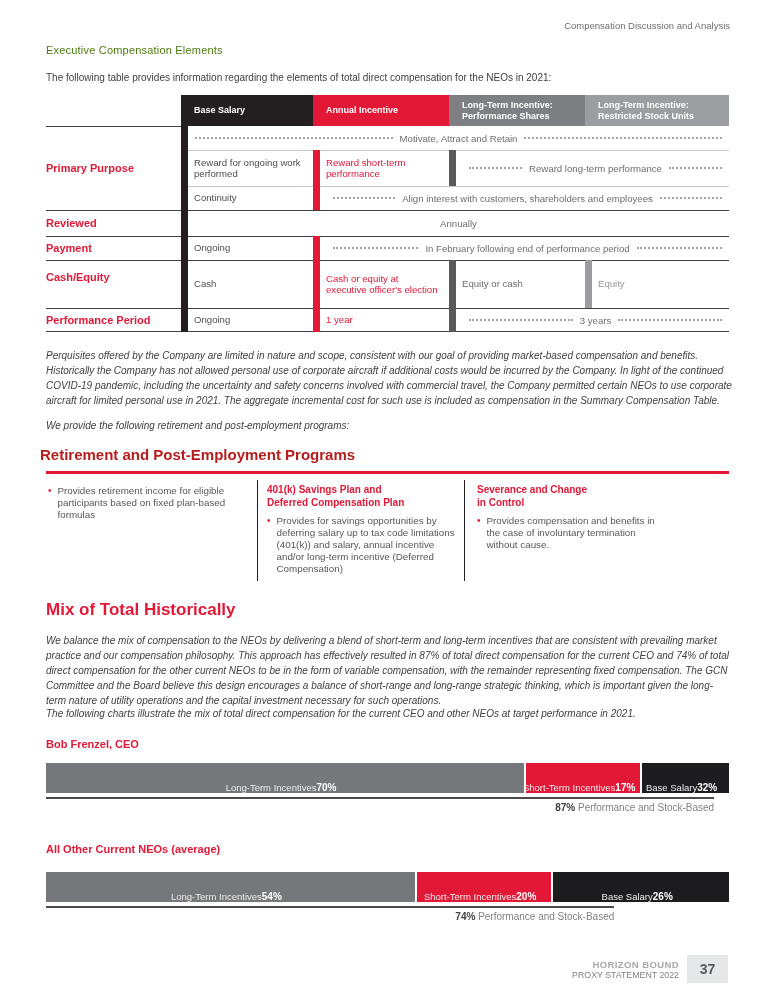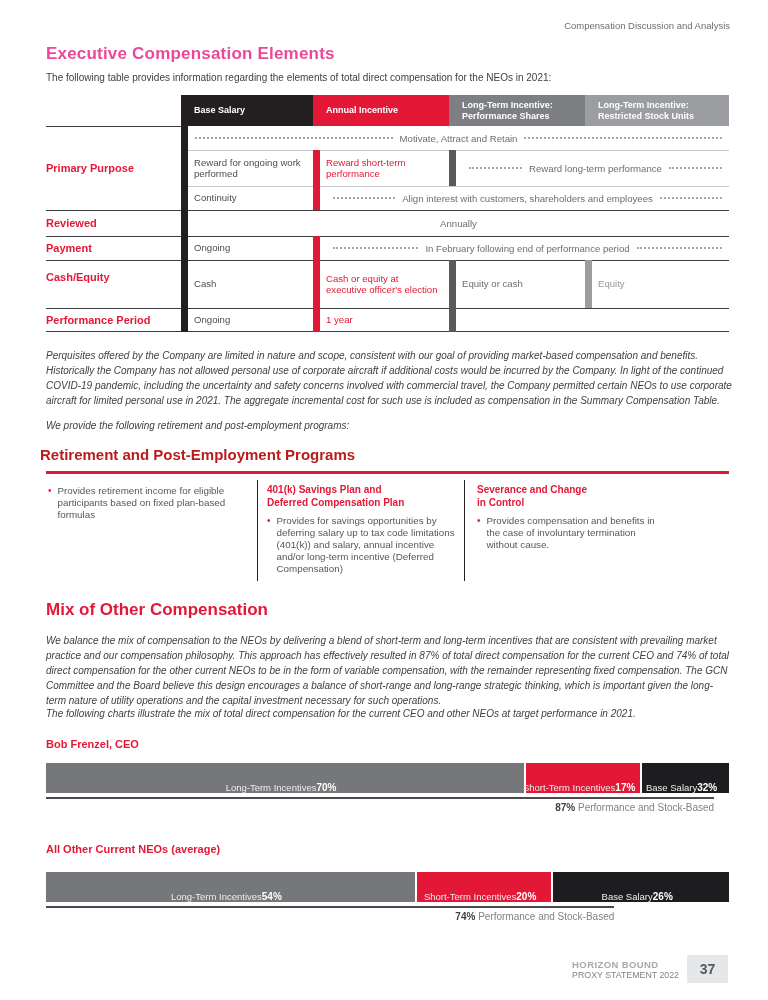--- a/index.html
+++ b/index.html
@@ -2,21 +2,21 @@
 <html><head>
 <meta charset="utf-8">
 <style>
   html,body{margin:0;padding:0;background:#fff;}
   .page{position:relative;width:768px;height:1000px;background:#fff;overflow:hidden;
         font-family:"Liberation Sans",sans-serif;color:#414042;}
   .abs{position:absolute;}
 
   
   .hdr-right{top:20px;right:38px;font-size:9.5px;color:#6d6e71;}
-  .h1{left:46px;font-size:17px;font-weight:bold;color:#ec4899;letter-spacing:.2px;}
+  .h1{left:46px;font-size:11px;font-weight:normal;color:#4d7c0f;letter-spacing:.2px;}
   .intro{left:46px;top:72px;font-size:10px;color:#414042;}
 
   
   .ctable{left:46px;top:95px;width:683px;height:237px;}
   .hdrbox{top:0;height:31px;color:#fff;display:flex;flex-direction:column;justify-content:center;
           padding-left:13px;box-sizing:border-box;font-size:9px;font-weight:600;line-height:10.5px;}
   .vbar{width:7px;}
   .hline{height:1.4px;background:#3d3d3f;}
   .lline{height:1px;background:#c7c8ca;}
   .tlabel{left:0;width:130px;display:flex;align-items:center;font-size:11px;font-weight:bold;color:#e31837;}
@@ -47,21 +47,21 @@
   .seg-gap{border-left:2px solid #fff;}
   .seg-l1{font-size:9.5px;color:#ededee;white-space:nowrap;}
   .seg-l2{font-size:10px;color:#fff;font-weight:bold;}
   .perfline{left:46px;height:1.8px;background:#4a4a4c;}
   .caption{left:46px;height:13px;}
   .cap-inner{position:absolute;right:0;top:0;white-space:nowrap;font-size:10px;color:#808285;}
   .cap-inner b{color:#414042;}
 
   
   .footer{top:955px;right:40px;display:flex;align-items:center;}
-  .ftext{text-align:left;margin-right:8px;}
+  .ftext{text-align:right;margin-right:8px;}
   .fbrand{font-size:9.5px;font-weight:bold;color:#a7a9ac;letter-spacing:.4px;}
   .fsub{font-size:8.8px;color:#808285;}
   .fpage{width:41px;height:28px;background:#e6e7e8;display:flex;align-items:center;justify-content:center;
          font-size:14px;font-weight:bold;color:#58595b;}
 </style>
 </head>
 <body>
 
 <div class="page">
 
@@ -143,20 +143,25 @@
       <span class="dots"></span>
     </div>
 
     <div class="abs cell" style="top:165px;height:48px;left:148px;width:112px;">Cash</div>
     <div class="abs cell red" style="top:165px;height:48px;left:280px;width:112px;">Cash or equity at executive officer's election</div>
     <div class="abs cell gray1" style="top:165px;height:48px;left:416px;width:115px;">Equity or cash</div>
     <div class="abs cell gray2" style="top:165px;height:48px;left:552px;width:125px;">Equity</div>
 
     <div class="abs cell" style="top:213px;height:24px;left:148px;width:112px;">Ongoing</div>
     <div class="abs cell red" style="top:213px;height:24px;left:280px;width:112px;">1 year</div>
+    <div class="abs dotrow" style="top:213px;height:24px;left:416px;width:267px;">
+      <span class="dots"></span>
+      <span>3 years</span>
+      <span class="dots"></span>
+    </div>
   </div>
 
   <div class="abs para" style="top:348px;">Perquisites offered by the Company are limited in nature and scope, consistent with our goal of providing market-based compensation and benefits. Historically the Company has not allowed personal use of corporate aircraft if additional costs would be incurred by the Company. In light of the continued COVID-19 pandemic, including the uncertainty and safety concerns involved with commercial travel, the Company permitted certain NEOs to use corporate aircraft for limited personal use in 2021. The aggregate incremental cost for such use is included as compensation in the Summary Compensation Table.</div>
   <div class="abs para" style="top:418px;">We provide the following retirement and post-employment programs:</div>
 
   <div class="abs h2">Retirement and Post-Employment Programs</div>
   <div class="abs redrule"></div>
   <div class="abs ret">
     <div class="abs ret-sep" style="left:211px;"></div>
     <div class="abs ret-sep" style="left:418px;"></div>
@@ -184,21 +189,21 @@
         <div>Severance and Change</div>
         <div>in Control</div>
       </div>
       <div class="ret-bullet">
         <span class="bullet">•</span>
         <span>Provides compensation and benefits in the case of involuntary termination without cause.</span>
       </div>
     </div>
   </div>
 
-  <div class="abs h1b">Mix of Other Compensation</div>
+  <div class="abs h1b">Mix of Total Historically</div>
   <div class="abs para" style="top:633px;">We balance the mix of compensation to the NEOs by delivering a blend of short-term and long-term incentives that are consistent with prevailing market practice and our compensation philosophy. This approach has effectively resulted in 87% of total direct compensation for the current CEO and 74% of total direct compensation for the other current NEOs to be in the form of variable compensation, with the remainder representing fixed compensation. The GCN Committee and the Board believe this design encourages a balance of short-range and long-range strategic thinking, which is important given the long-term nature of utility operations and the capital investment necessary for such operations.</div>
   <div class="abs para" style="top:706px;">The following charts illustrate the mix of total direct compensation for the current CEO and other NEOs at target performance in 2021.</div>
 
   <div class="abs chart-h" style="top:738px;">Bob Frenzel, CEO</div>
   <div class="abs bar" style="top:763px;">
       <div class="seg" style="width: 70%; background: rgb(118, 119, 122);">
         <span class="seg-l1">Long-Term Incentives</span>
         <span class="seg-l2">70%</span>
       </div>
       <div class="seg seg-gap" style="width: 17%; background: rgb(227, 24, 55);">

